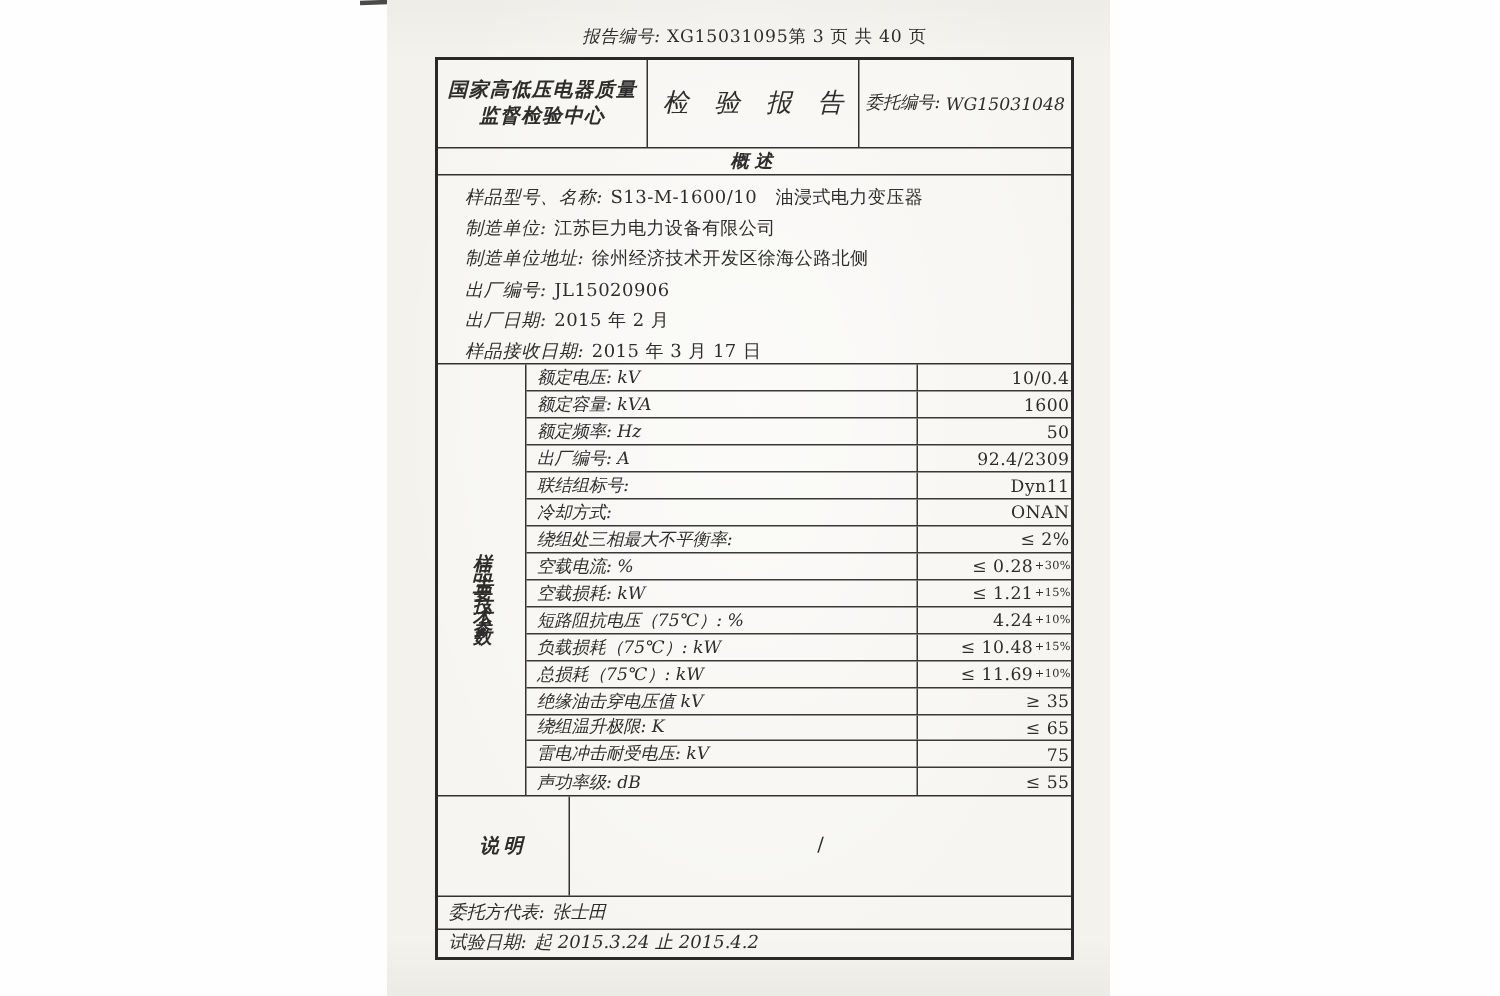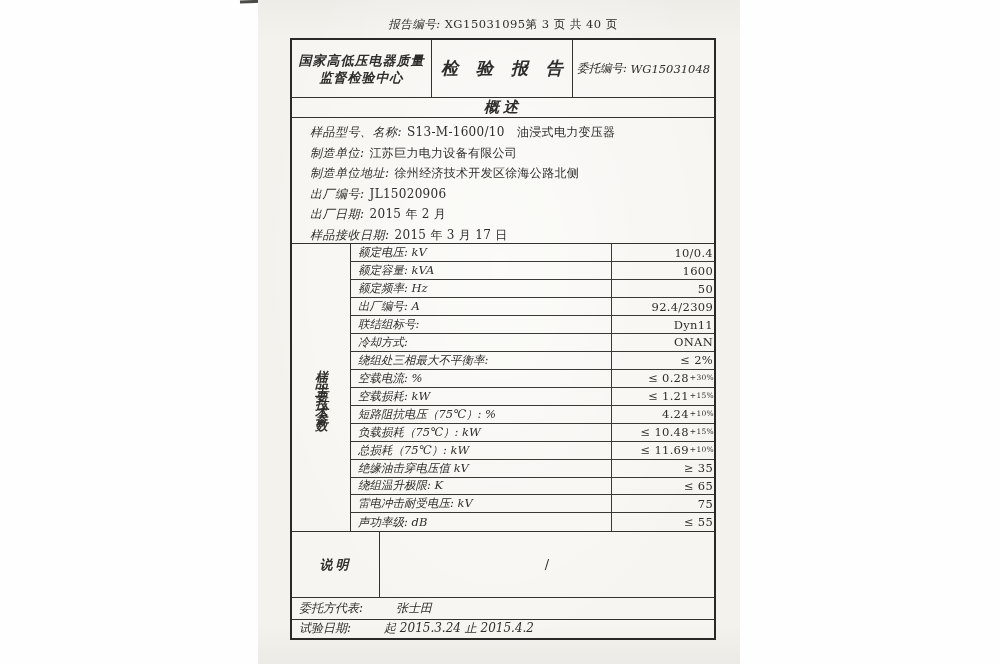--- a/index.html
+++ b/index.html
@@ -27,26 +27,26 @@
   
   .doc-table { position:absolute; left:32px; top:38px; width:426px; height:602px;
     border:2px solid #2a2927; display:flex; flex-direction:column;
     background:rgba(255,255,255,.25); }
   .row-line { border-bottom:1px solid #33322f; }
 
   .hdr-row { height:64px; display:flex; }
   .hdr-cell { display:flex; align-items:center; justify-content:center; text-align:center; }
   .hdr-org { width:140px; border-right:1px solid #33322f; font-size:13px; line-height:17px;
     font-style:italic; font-weight:bold; letter-spacing:1px; padding:2px; }
-  .hdr-title { width:141px; border-right:1px solid #33322f; font-size:17px; font-weight:bold;
+  .hdr-title { width:141px; border-right:1px solid #33322f; font-size:17px; font-weight:normal;
     letter-spacing:6px; padding-left:6px; font-style:italic; }
   .hdr-consign { flex:1; font-size:11.5px; font-style:italic; letter-spacing:0; }
 
   .overview-row { height:20px; display:flex; align-items:center; justify-content:center;
-    font-size:15px; font-style:italic; letter-spacing:4px; font-weight:bold; }
+    font-size:12px; font-style:italic; letter-spacing:4px; font-weight:bold; }
 
   .info-block { height:126px; padding:4px 6px 0 18px; font-size:12px; }
   .info-line { height:20.5px; display:flex; align-items:center; white-space:pre; }
   .info-line .lab { font-style:italic; letter-spacing:.5px; }
   .info-line .val { margin-left:5px; letter-spacing:.3px; }
 
   .params { height:288px; display:flex; }
   .params-stub { width:59px; border-right:1px solid #33322f; display:flex;
     align-items:center; justify-content:center; }
   .stub-text { writing-mode:vertical-rl; text-orientation:upright; font-size:12.5px;
@@ -58,21 +58,21 @@
     padding-left:7px; font-size:11.5px; font-style:italic; white-space:nowrap; overflow:hidden; }
   .p-value { width:102px; display:flex; align-items:center; justify-content:flex-end;
     font-size:11.5px; letter-spacing:.3px; }
   .p-value sup { font-size:7.5px; margin-left:1px; transform:translateY(-1px); }
 
   .remark-row { height:72px; display:flex; }
   .remark-stub { width:88px; border-right:1px solid #33322f; display:flex; align-items:center;
     justify-content:center; font-size:13px; font-style:italic; letter-spacing:3px; font-weight:bold; }
   .remark-val { flex:1; display:flex; align-items:center; justify-content:center; font-size:13px; }
 
-  .footer-row { display:flex; align-items:center; padding-left:7px; font-size:12px; white-space:pre;gap:28px; }
+  .footer-row { display:flex; align-items:center; padding-left:7px; font-size:12px; white-space:pre; }
   .footer-row .lab { font-style:italic; }
   .footer-row .val { margin-left:5px;font-style:italic; }
   .f1 { height:24px; }
   .f2 { height:20px; }
 </style>
 </head>
 <body>
 
 <div class="stage">
   <div class="artifact-top"></div>

